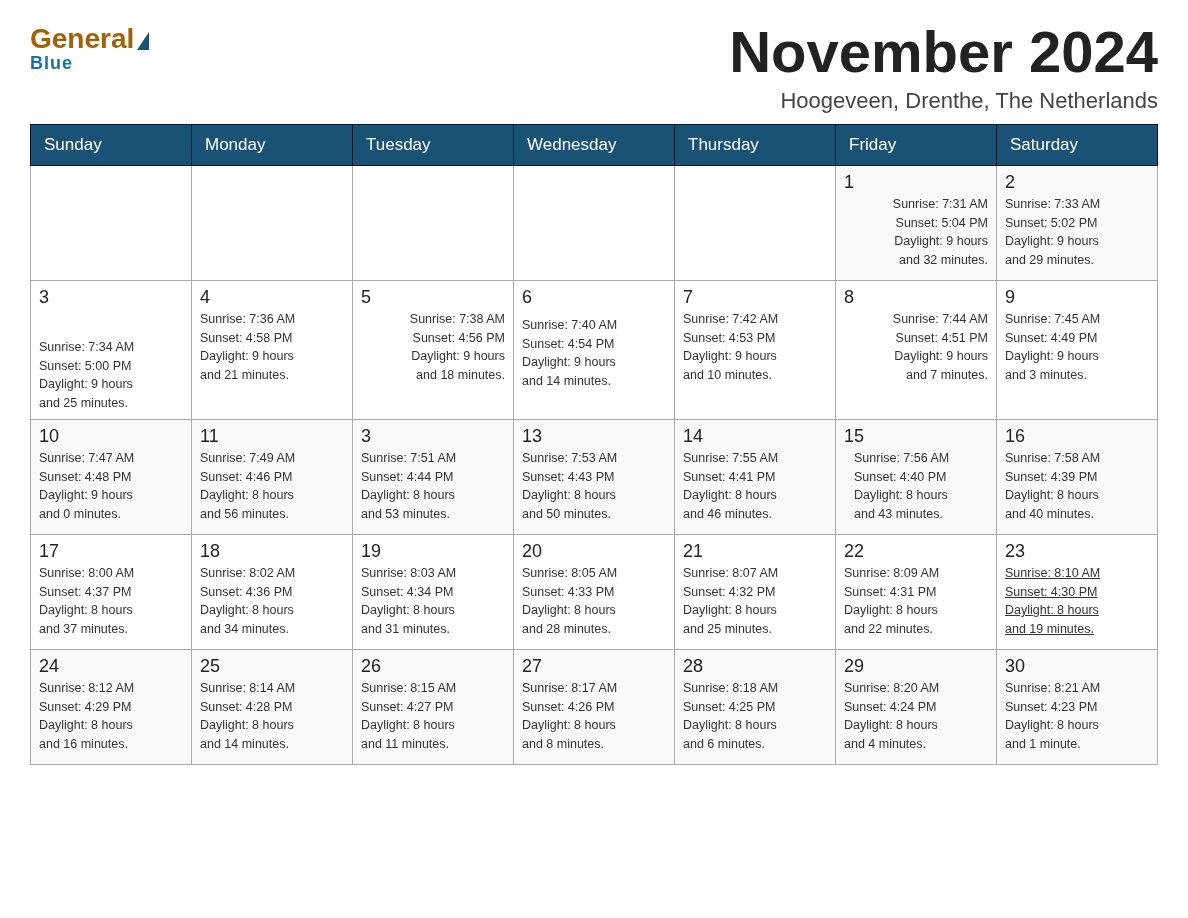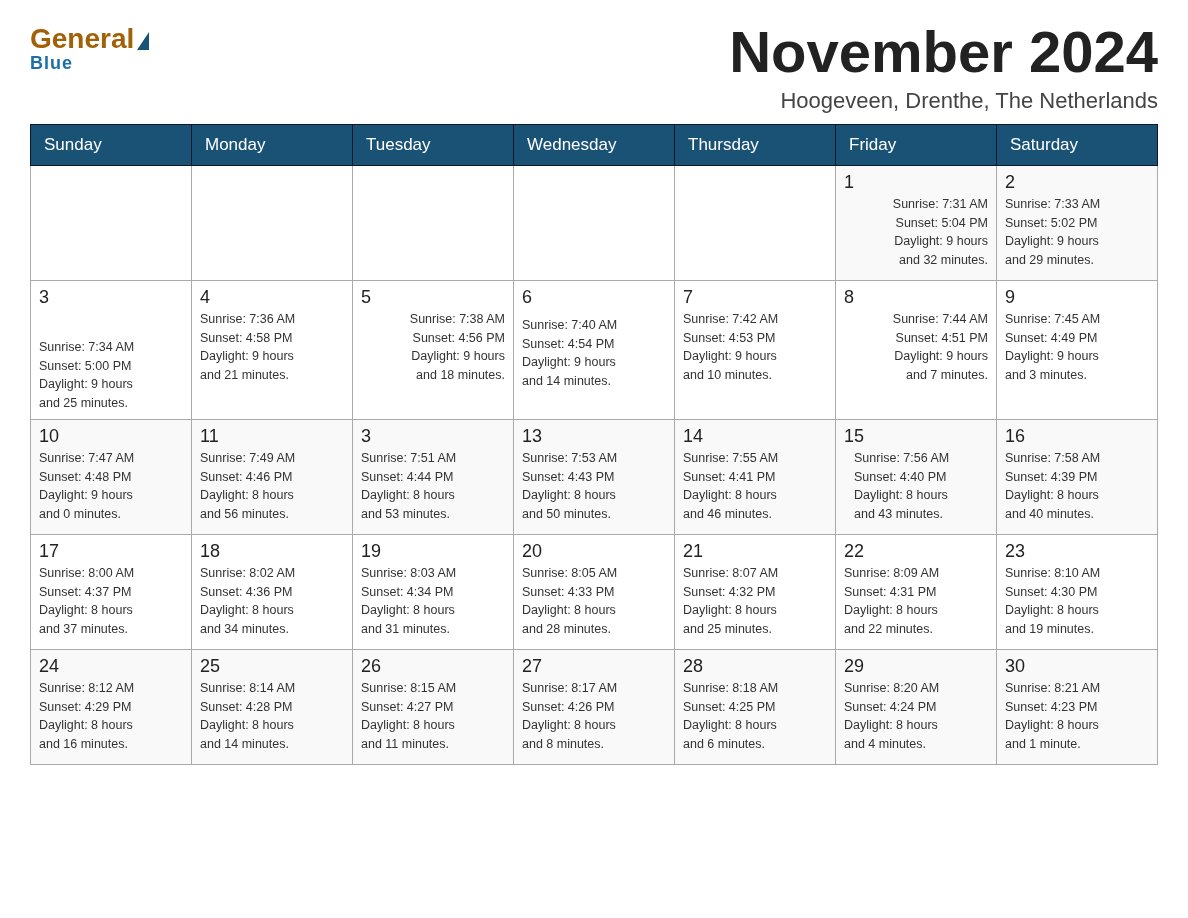--- a/index.html
+++ b/index.html
@@ -282,21 +282,21 @@
         </td>
         <td>
           <span class="day-number">22</span>
           <div class="day-info" style="white-space: pre-line;">Sunrise: 8:09 AM
 Sunset: 4:31 PM
 Daylight: 8 hours
 and 22 minutes.</div>
         </td>
         <td>
           <span class="day-number">23</span>
-          <div class="day-info" style="white-space: pre-line;">Sunrise: 8:10 AM
+          <div class="day-info" style="white-space: pre-line; text-decoration: underline;">Sunrise: 8:10 AM
 Sunset: 4:30 PM
 Daylight: 8 hours
 and 19 minutes.</div>
         </td>
       </tr>
       <tr>
         <td>
           <span class="day-number">24</span>
           <div class="day-info" style="white-space: pre-line;">Sunrise: 8:12 AM
 Sunset: 4:29 PM

